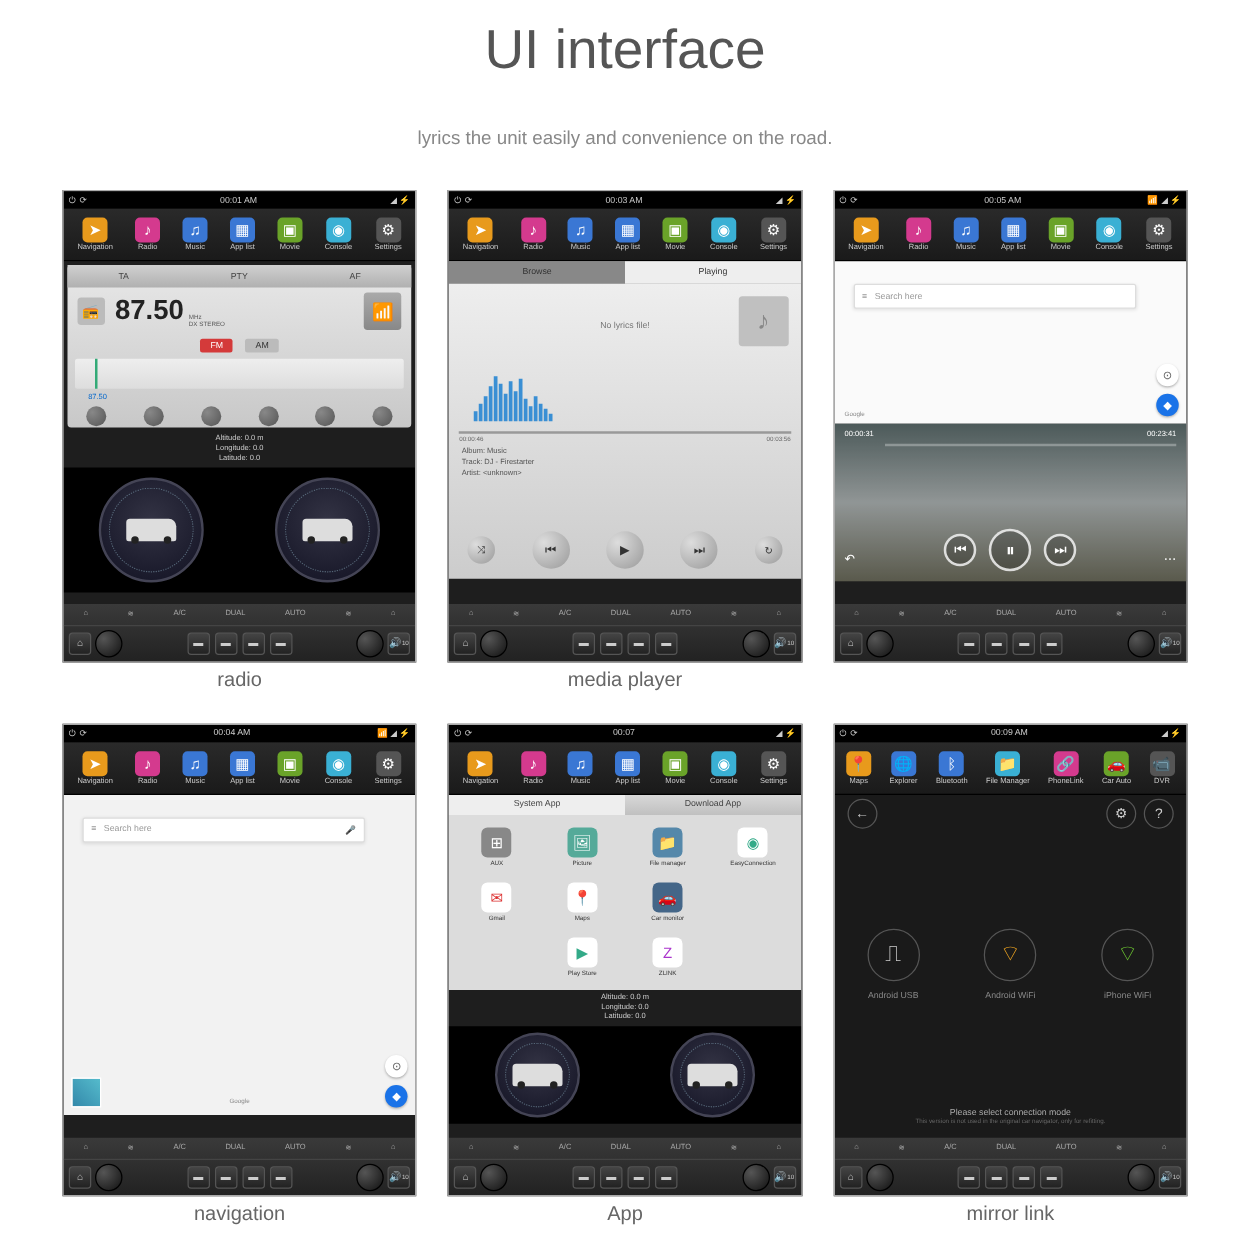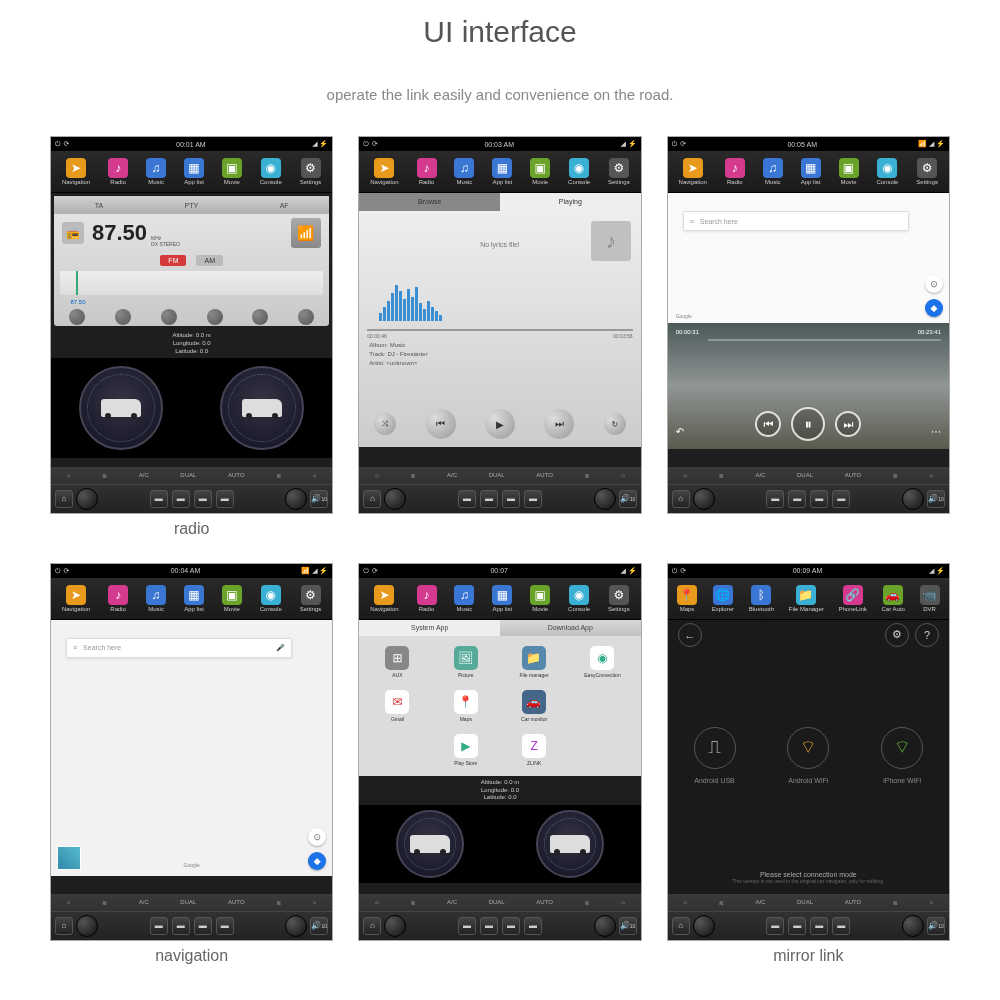--- a/index.html
+++ b/index.html
@@ -10,21 +10,21 @@
     font-family: Arial, sans-serif;
     position: relative;
   }
   .page {
     width: 100%;
     height: 100%;
     padding-top: 15px;
   }
   .title {
     text-align: center;
-    font-size: 30px;
+    font-size: 44px;
     color: #555;
     font-weight: 300;
     margin-bottom: 12px;
   }
   .subtitle {
     text-align: center;
     font-size: 15px;
     color: #888;
     line-height: 1.5;
     margin-bottom: 30px;
@@ -591,21 +591,21 @@
     color: #666;
   }
 </style>
 </head>
 <body>
 
 <div class="page">
   <h1 class="title">UI interface</h1>
   <div class="subtitle">
     <br>
-    <span>operate the link easily and convenience on the road.</span>
+    <span>lyrics the unit easily and convenience on the road.</span>
   </div>
 
   <div class="grid">
 
     <div>
       <div class="screen">
         <div class="status-bar">
           <span class="status-left">
               <span>⏻</span>
               <span>⟳</span>
@@ -826,20 +826,21 @@
                 <div class="sq-btn">▬</div>
                 <div class="sq-btn">▬</div>
               </div>
             <div class="knob-group">
                 <div class="knob"></div>
                 <div class="sq-btn">🔊<span style="font-size:5px">10</span></div>
               </div>
           </div>
         </div>
       </div>
+      <div class="caption">media player</div>
     </div>
 
     <div>
       <div class="screen">
         <div class="status-bar">
             <span class="status-left">
               <span>⏻</span>
               <span>⟳</span>
             </span>
             <span>00:05 AM</span>
@@ -1140,20 +1141,21 @@
                 <div class="sq-btn">▬</div>
                 <div class="sq-btn">▬</div>
               </div>
             <div class="knob-group">
                 <div class="knob"></div>
                 <div class="sq-btn">🔊<span style="font-size:5px">10</span></div>
               </div>
           </div>
         </div>
       </div>
+      <div class="caption">App</div>
     </div>
 
     <div>
       <div class="screen">
         <div class="status-bar">
             <span class="status-left">
               <span>⏻</span>
               <span>⟳</span>
             </span>
             <span>00:09 AM</span>

